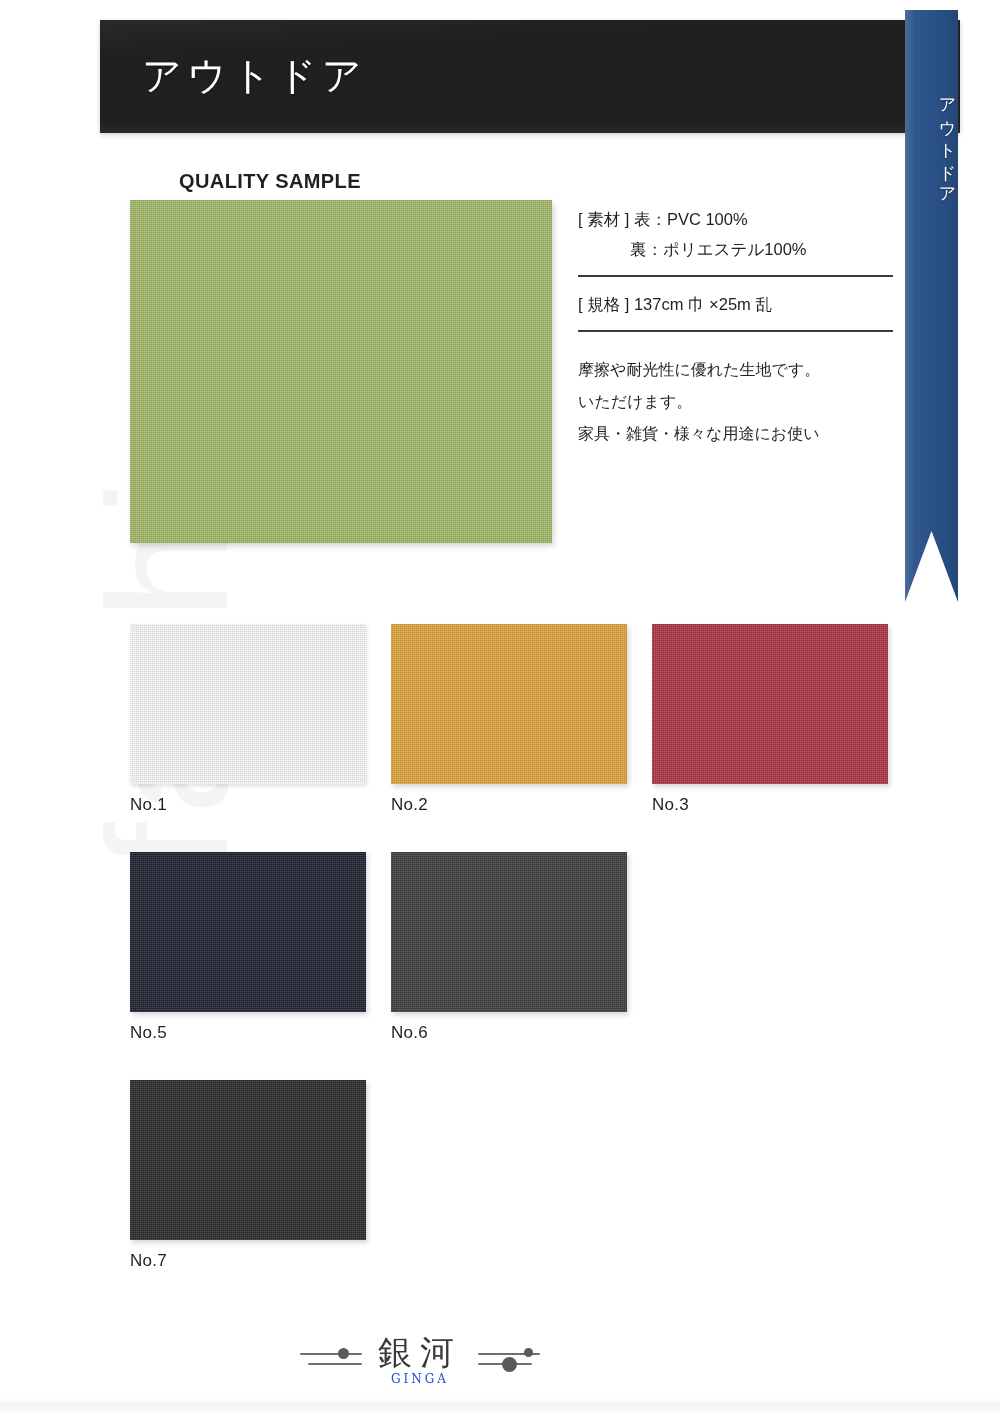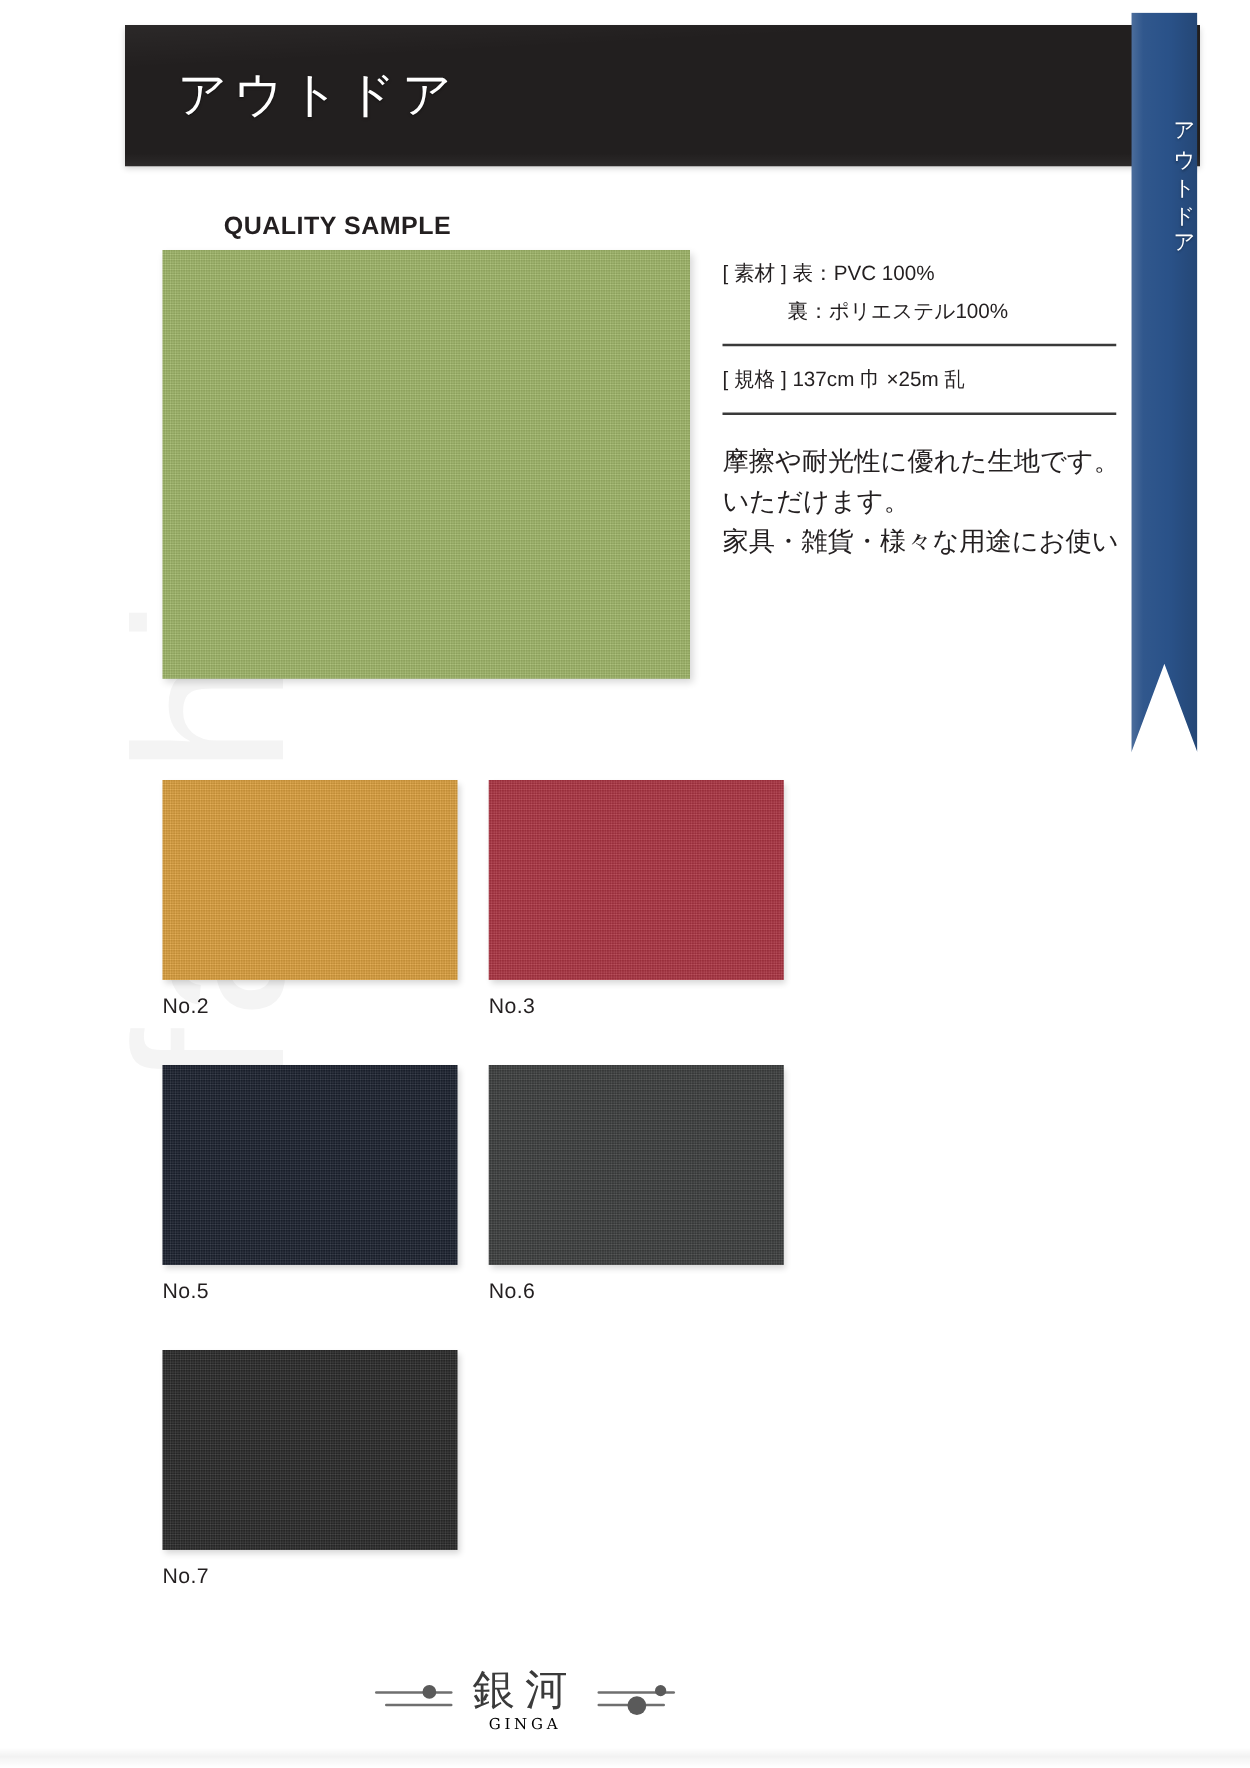--- a/index.html
+++ b/index.html
@@ -142,21 +142,21 @@
     white-space: nowrap;
   }
   .spec-line.indent { padding-left: 52px; }
   .rule {
     height: 0;
     border-top: 2px solid #3a3a3a;
     margin: 11px 0 12px 0;
   }
   #desc {
     margin-top: 22px;
-    font-size: 21px;
+    font-size: 16px;
     line-height: 32px;
     color: #231f20;
   }
   #desc div { white-space: nowrap; }
 
   
   #grid {
     position: absolute;
     left: 130px;
     top: 624px;
@@ -227,21 +227,21 @@
     font-family: "DejaVu Serif", "Liberation Serif", serif;
     font-size: 34px;
     letter-spacing: 8px;
     color: #3b3b3b;
     line-height: 36px;
   }
   #logo-sub {
     font-family: "DejaVu Serif", "Liberation Serif", serif;
     font-size: 12px;
     letter-spacing: 3px;
-    color: #000000;
+    color: #1d4ed8;
     margin-top: 2px;
   }
 
   
   #page-edge {
     position: absolute;
     left: 0;
     top: 1398px;
     width: 1000px;
     height: 16px;
@@ -275,20 +275,24 @@
     <div id="desc">
       <div>摩擦や耐光性に優れた生地です。</div>
       <div>いただけます。</div>
       <div>家具・雑貨・様々な用途にお使い</div>
     </div>
   </div>
 
   <div id="grid">
     <div class="grid-row">
       <div class="cell">
+        <div class="chip weave light" style="background-color: rgb(250, 250, 247);"></div>
+        <div class="chip-label">No.1</div>
+      </div>
+      <div class="cell">
         <div class="chip weave" style="background-color: rgb(224, 163, 63);"></div>
         <div class="chip-label">No.2</div>
       </div>
       <div class="cell">
         <div class="chip weave" style="background-color: rgb(176, 54, 69);"></div>
         <div class="chip-label">No.3</div>
       </div>
     </div>
     <div class="grid-row">
       <div class="cell">

